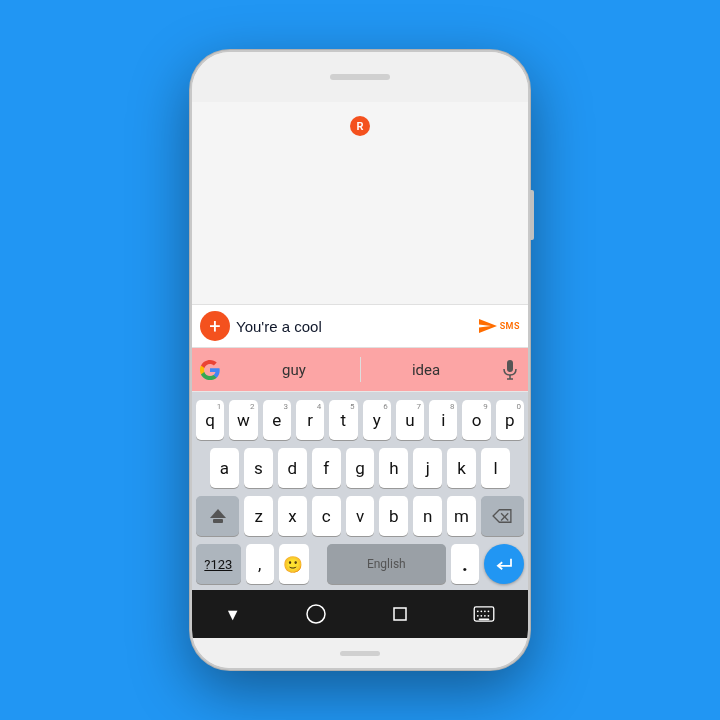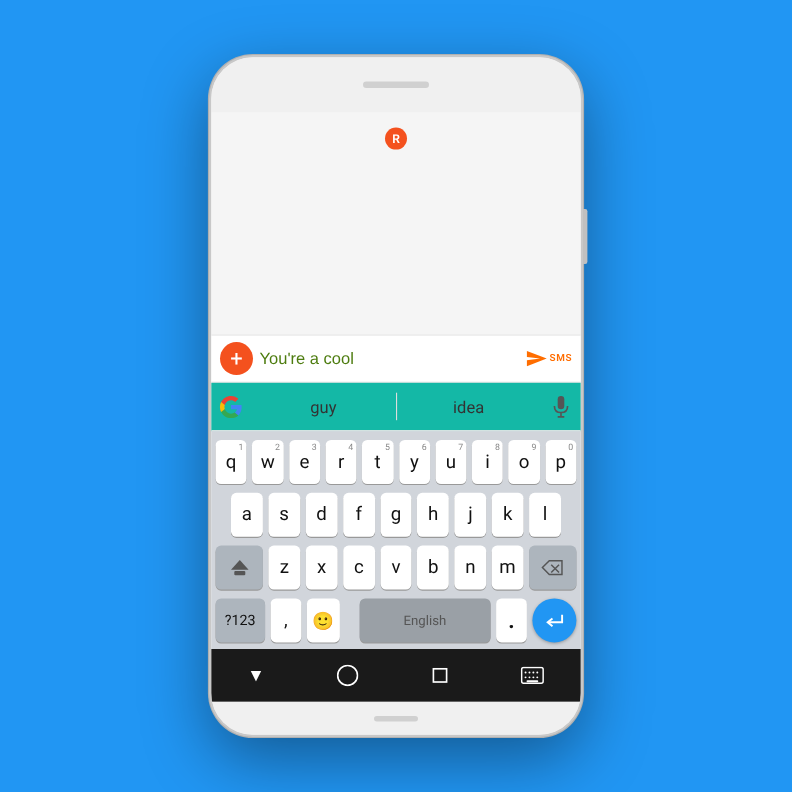--- a/index.html
+++ b/index.html
@@ -109,21 +109,21 @@
       justify-content: center;
       color: white;
       font-size: 20px;
       line-height: 1;
       flex-shrink: 0;
     }
 
     .text-input {
       flex: 1;
       font-size: 15px;
-      color: #4d7c0f;
+      color: #0f172a;
       border: none;
       outline: none;
       background: transparent;
     }
 
     .send-btn {
       display: flex;
       flex-direction: row;
       align-items: center;
       gap: 1px;
@@ -132,21 +132,21 @@
 
     .send-label {
       font-size: 9px;
       color: #FF6D00;
       font-weight: 600;
       letter-spacing: 0.5px;
     }
 
     
     .suggestions-row {
-      background: #14b8a6;
+      background: #fca5a5;
       display: flex;
       align-items: center;
       height: 44px;
       border-bottom: 1px solid #e8e8e8;
     }
 
     .google-g {
       width: 36px;
       height: 44px;
       display: flex;
@@ -260,20 +260,21 @@
     .key-delete {
       flex: 1.5;
       max-width: none;
       font-size: 18px;
     }
 
     .key-num {
       flex: 1.5;
       max-width: none;
       font-size: 13px;
+      text-decoration: underline;
     }
 
     .key-emoji {
       flex: 1;
       max-width: none;
       font-size: 16px;
     }
 
     .key-enter {
       width: 40px;

